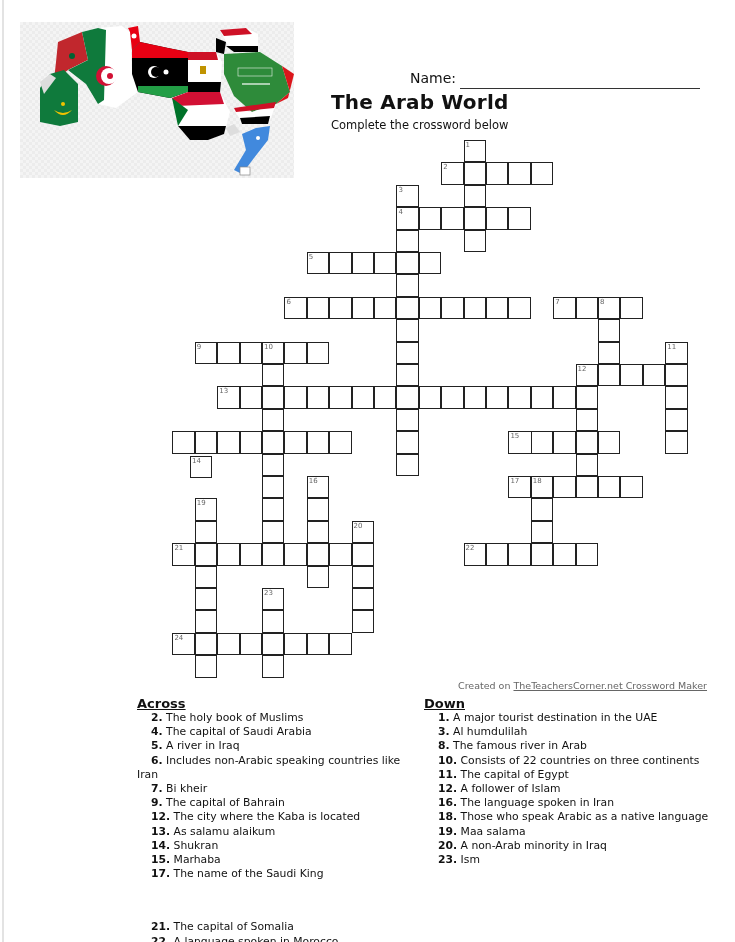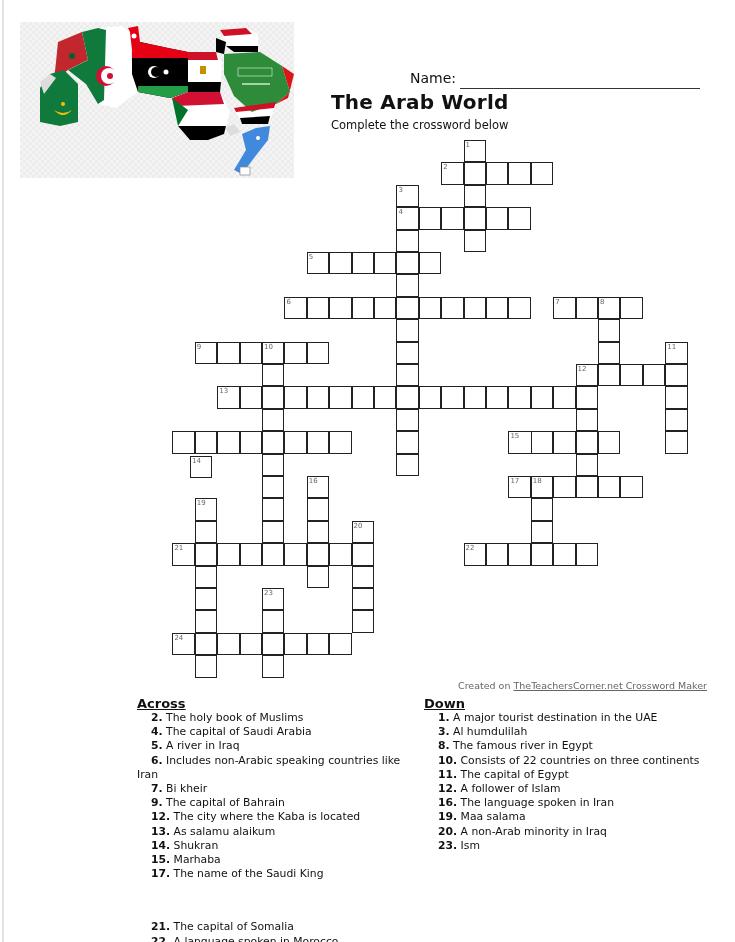--- a/index.html
+++ b/index.html
@@ -317,22 +317,23 @@
       <div class="clue" style="padding-left: 0px; text-indent: 14px; margin-top: 39px;"><b>21.</b><span> The capital of Somalia</span></div>
       <div class="clue" style="padding-left: 0px; text-indent: 14px;"><b>22.</b><span> A language spoken in Morocco</span></div>
       <div class="clue" style="padding-left: 0px; text-indent: 14px;"><b>24.</b><span> Famous landmark found in Giza</span></div>
     </div>
 </div>
 <div class="clues down">
   <h3>Down</h3>
   <div id="down-list">
       <div class="clue" style="padding-left: 0px; text-indent: 14px;"><b>1.</b><span> A major tourist destination in the UAE</span></div>
       <div class="clue" style="padding-left: 0px; text-indent: 14px;"><b>3.</b><span> Al humdulilah</span></div>
-      <div class="clue" style="padding-left: 0px; text-indent: 14px;"><b>8.</b><span> The famous river in Egypt</span></div>
+      <div class="clue" style="padding-left: 0px; text-indent: 14px;"><b>8.</b><span> The famous river in Arab</span></div>
       <div class="clue" style="padding-left: 0px; text-indent: 14px;"><b>10.</b><span> Consists of 22 countries on three continents</span></div>
       <div class="clue" style="padding-left: 0px; text-indent: 14px;"><b>11.</b><span> The capital of Egypt</span></div>
       <div class="clue" style="padding-left: 0px; text-indent: 14px;"><b>12.</b><span> A follower of Islam</span></div>
       <div class="clue" style="padding-left: 0px; text-indent: 14px;"><b>16.</b><span> The language spoken in Iran</span></div>
+      <div class="clue" style="padding-left: 0px; text-indent: 14px;"><b>18.</b><span> Those who speak Arabic as a native language</span></div>
       <div class="clue" style="padding-left: 0px; text-indent: 14px;"><b>19.</b><span> Maa salama</span></div>
       <div class="clue" style="padding-left: 0px; text-indent: 14px;"><b>20.</b><span> A non-Arab minority in Iraq</span></div>
       <div class="clue" style="padding-left: 0px; text-indent: 14px;"><b>23.</b><span> Ism</span></div>
     </div>
 </div>
 
 </body></html>

